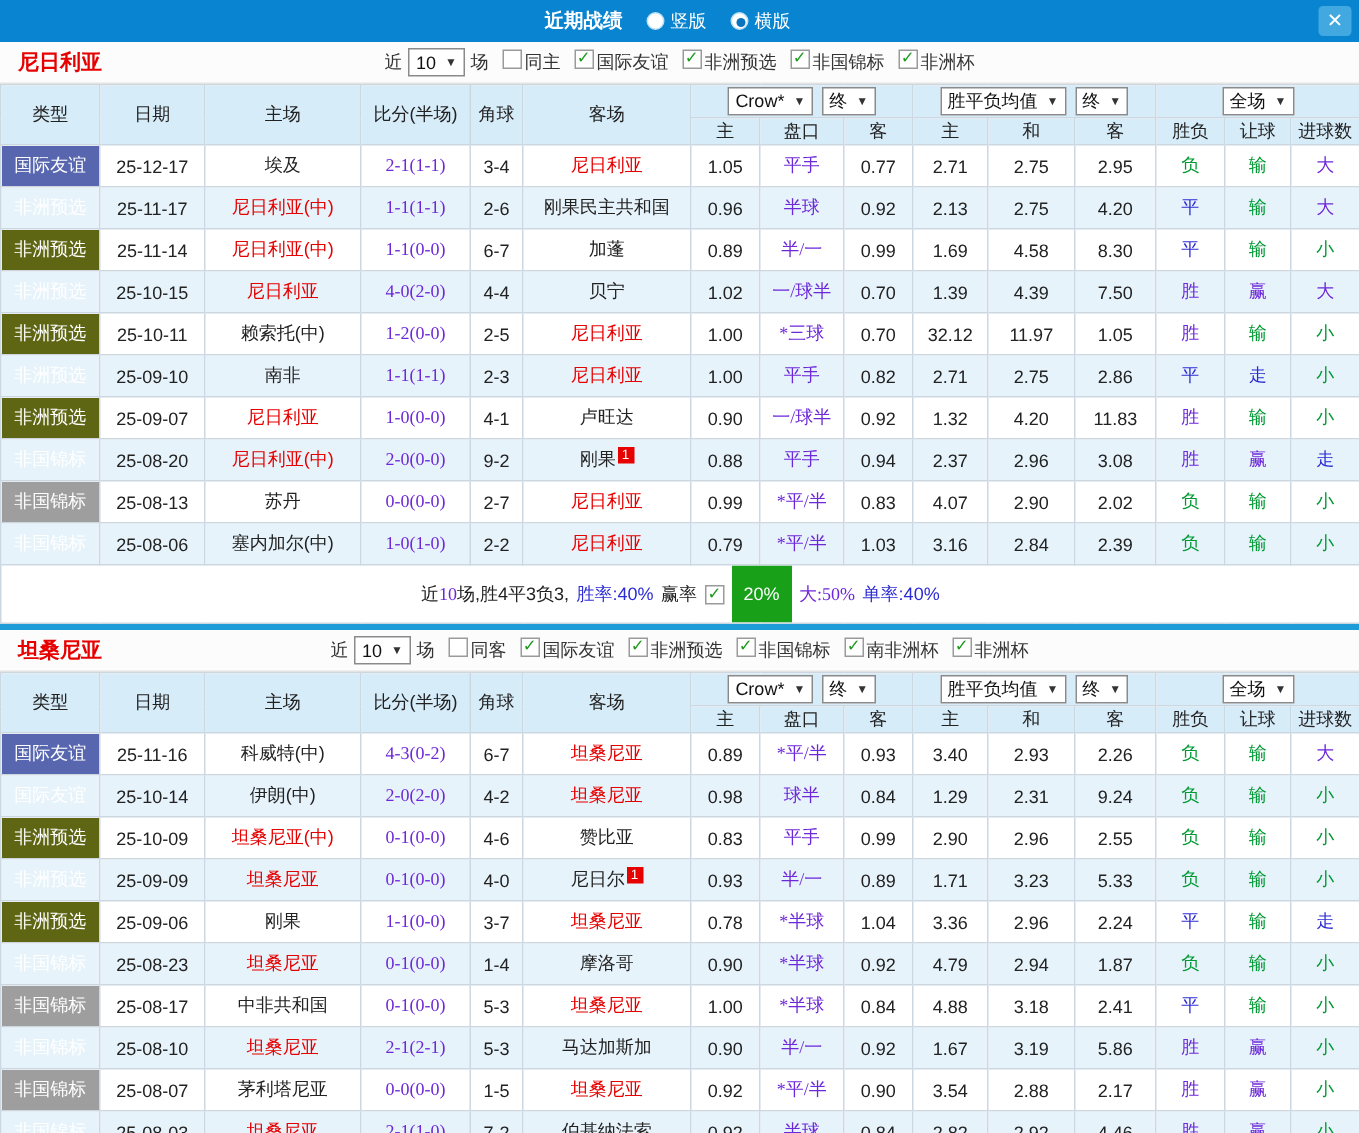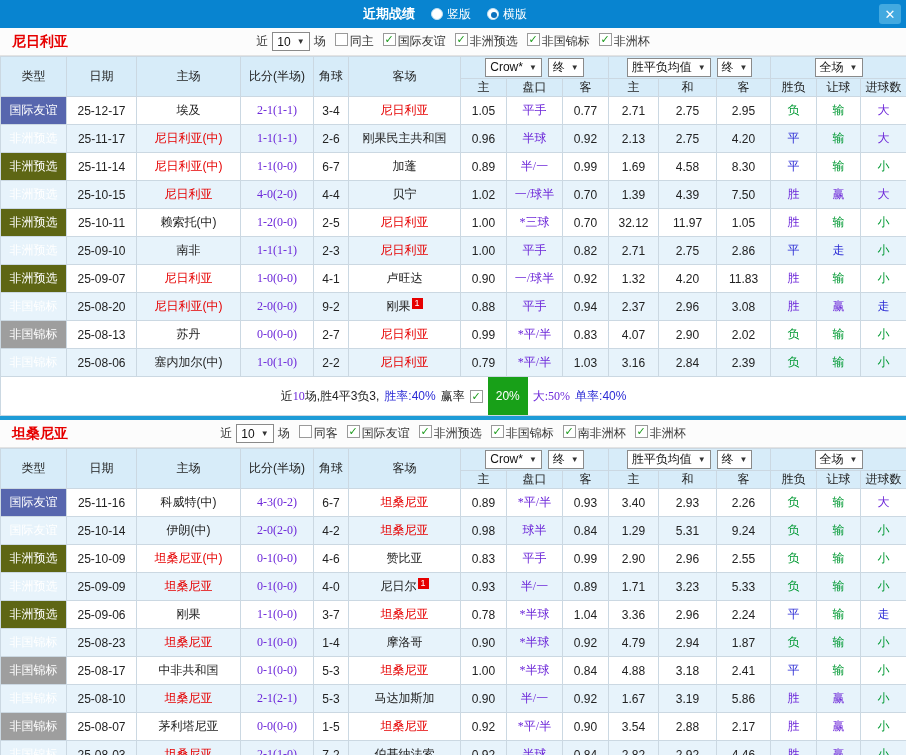--- a/index.html
+++ b/index.html
@@ -486,21 +486,21 @@
             <td class="type t-friendly">国际友谊</td>
             <td>25-10-14</td>
             <td>伊朗(中)</td>
             <td class="c-red">2-0(2-0)</td>
             <td>4-2</td>
             <td class="hl"><span>坦桑尼亚</span></td>
             <td>0.98</td>
             <td class="c-red">球半</td>
             <td>0.84</td>
             <td>1.29</td>
-            <td>5.31</td>
+            <td>2.31</td>
             <td>9.24</td>
             <td class="c-green">负</td>
             <td class="c-green">输</td>
             <td class="c-green">小</td>
           </tr>
           <tr>
             <td class="type t-afq">非洲预选</td>
             <td>25-10-09</td>
             <td class="hl">坦桑尼亚(中)</td>
             <td class="c-red">0-1(0-0)</td>

